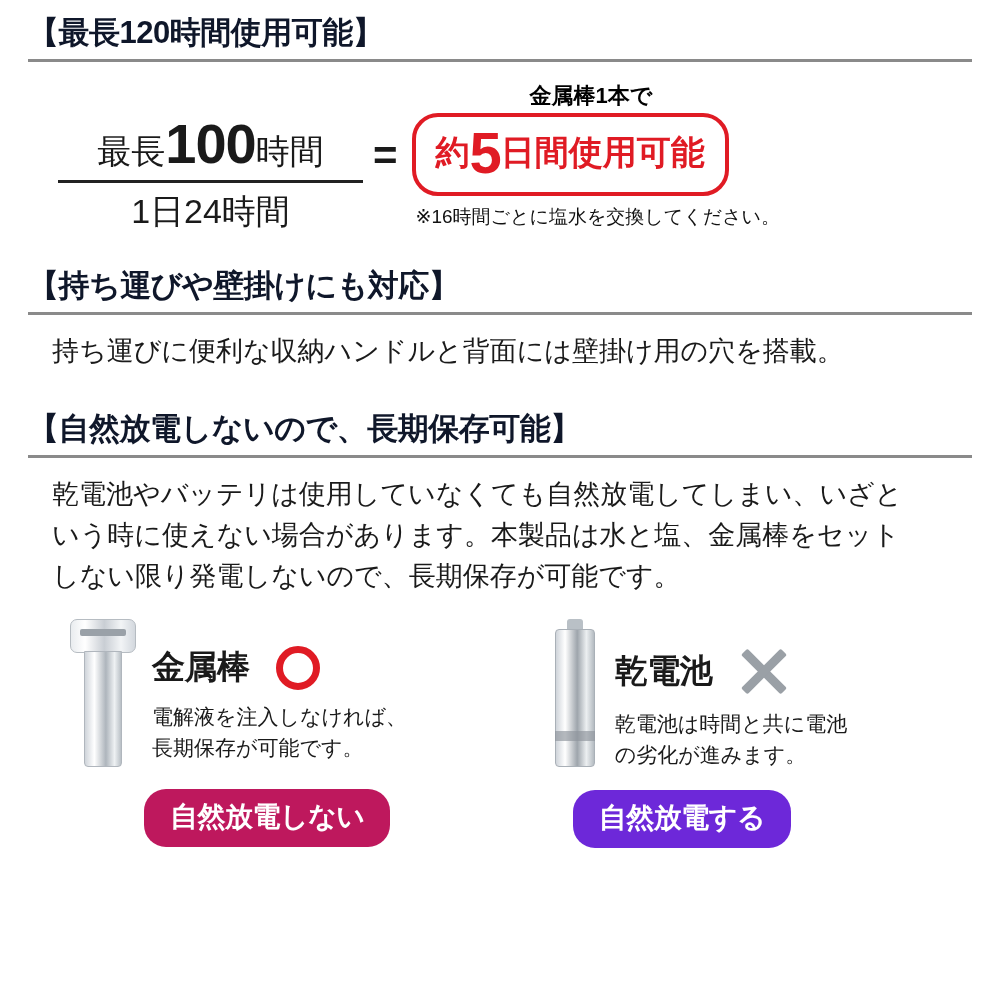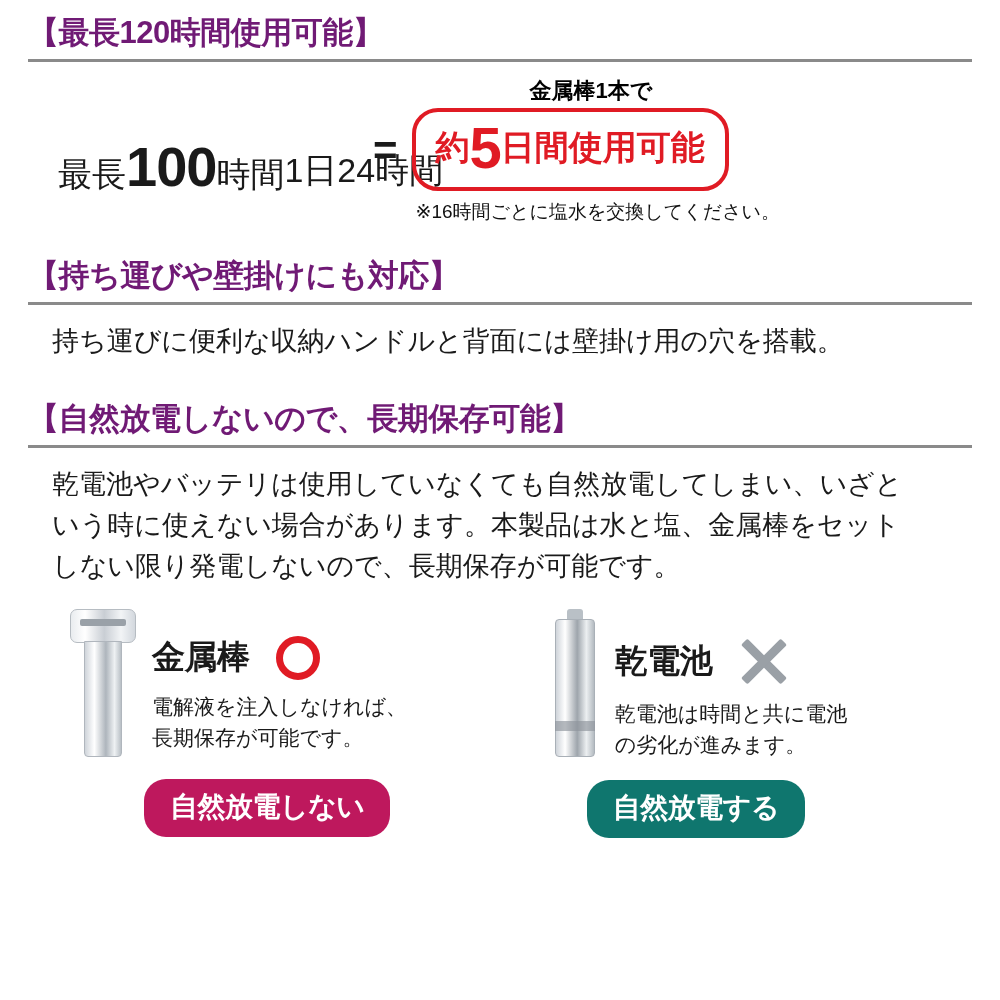--- a/index.html
+++ b/index.html
@@ -19,21 +19,21 @@
     position: absolute;
     left: 0; top: 0;
     width: 1000px;
     height: 1000px;
     box-sizing: border-box;
     padding: 16px 28px 0 28px;
   }
 
   
   .sec-head {
-    color: #701a75;
+    color: #0f172a;
     font-weight: bold;
     font-size: 31px;
     letter-spacing: -0.5px;
     white-space: nowrap;
     line-height: 1.1;
   }
   .sec-rule {
     height: 3px;
     background: #8a8a8a;
     margin: 9px 0 0 0;
@@ -42,20 +42,21 @@
 
   
   .formula-wrap {
     display: flex;
     align-items: center;
     margin-top: 14px;
     padding-left: 30px;
   }
   .frac {
     display: flex;
+    flex-direction: column;
     align-items: center;
     width: 305px;
     margin-top: 35px;
   }
   .frac-top, .frac-bot {
     display: flex;
     align-items: baseline;
     justify-content: center;
     white-space: nowrap;
   }
@@ -252,22 +253,22 @@
     font-size: 28px;
     font-weight: bold;
     border-radius: 22px;
     padding: 9px 26px 11px 26px;
     white-space: nowrap;
     letter-spacing: -0.5px;
     width: fit-content;
   }
   .pill.blue { background: #be185d; }
   .pill.gray {
-    background: #0f766e;
-    margin-left: 38px;
+    background: #6d28d9;
+    margin-left: 24px;
   }
 </style>
 </head>
 <body>
 
 <div class="page">
 
   <div class="sec" style="margin-top:0">
     <div class="sec-head">【最長120時間使用可能】</div>
     <div class="sec-rule"></div>

